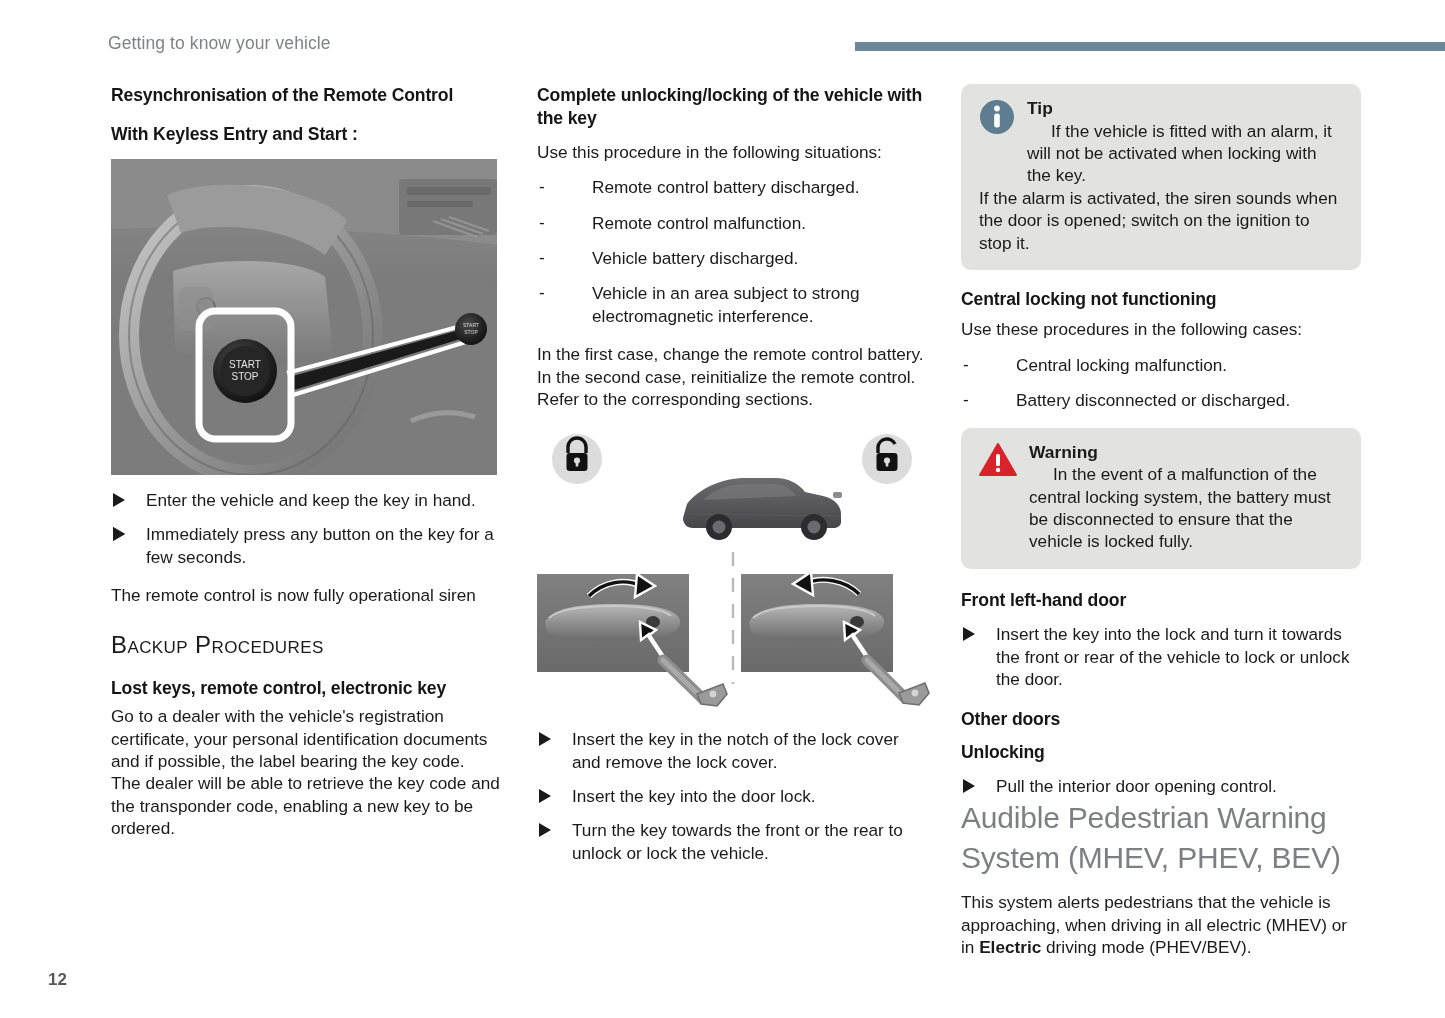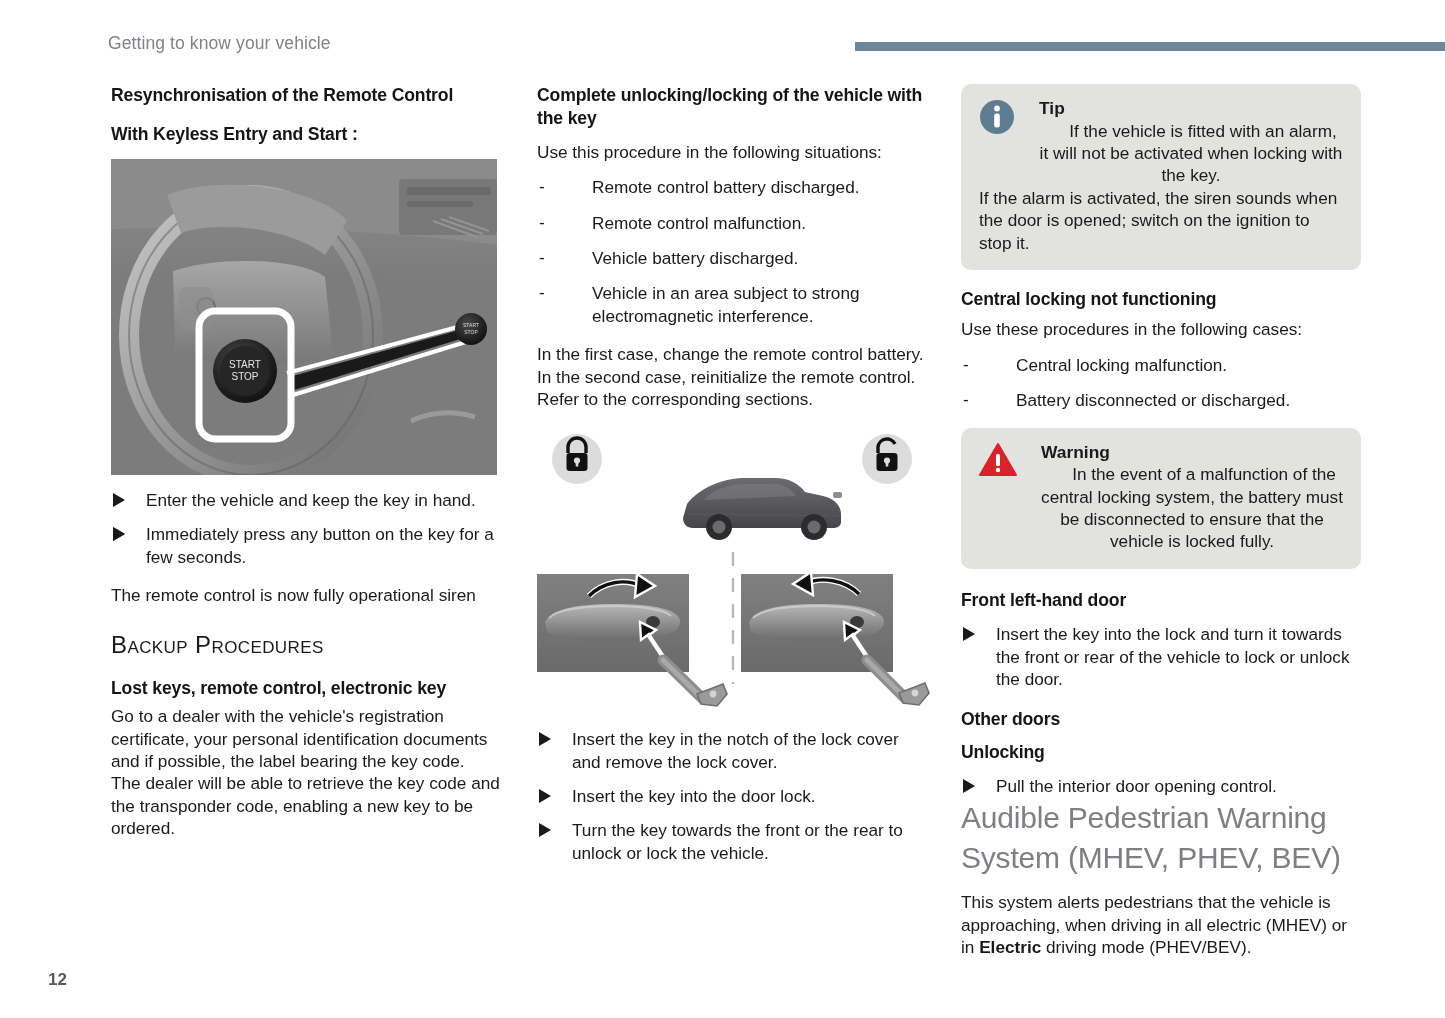--- a/index.html
+++ b/index.html
@@ -138,33 +138,33 @@
     padding: 14px 18px 16px 18px;
   }
   .note-box p {
     font-size: 17.2px;
     line-height: 1.3;
     color: #1a1a1a;
   }
   .note-head-row {
     display: flex;
     align-items: flex-start;
-    gap: 24px;
+    gap: 12px;
   }
   .note-icon { flex: 0 0 auto; margin-top: 1px; }
   .note-title {
     font-size: 17.4px;
     font-weight: bold;
     line-height: 1.25;
   }
   .note-firstline {
     font-size: 17.2px;
     line-height: 1.3;
   }
-  .note-indent { text-indent: 24px; text-align: center; }
+  .note-indent { text-indent: 24px; }
 
   
   .figure { position: relative; overflow: hidden; }
 
   .fig-steering {
     width: 386px;
     height: 316px;
     background:
       radial-gradient(circle at 62% 18%, #9a9a9a 0%, #7a7a7a 38%, #666 70%),
       linear-gradient(160deg, #8f8f8f 0%, #6f6f6f 100%);

